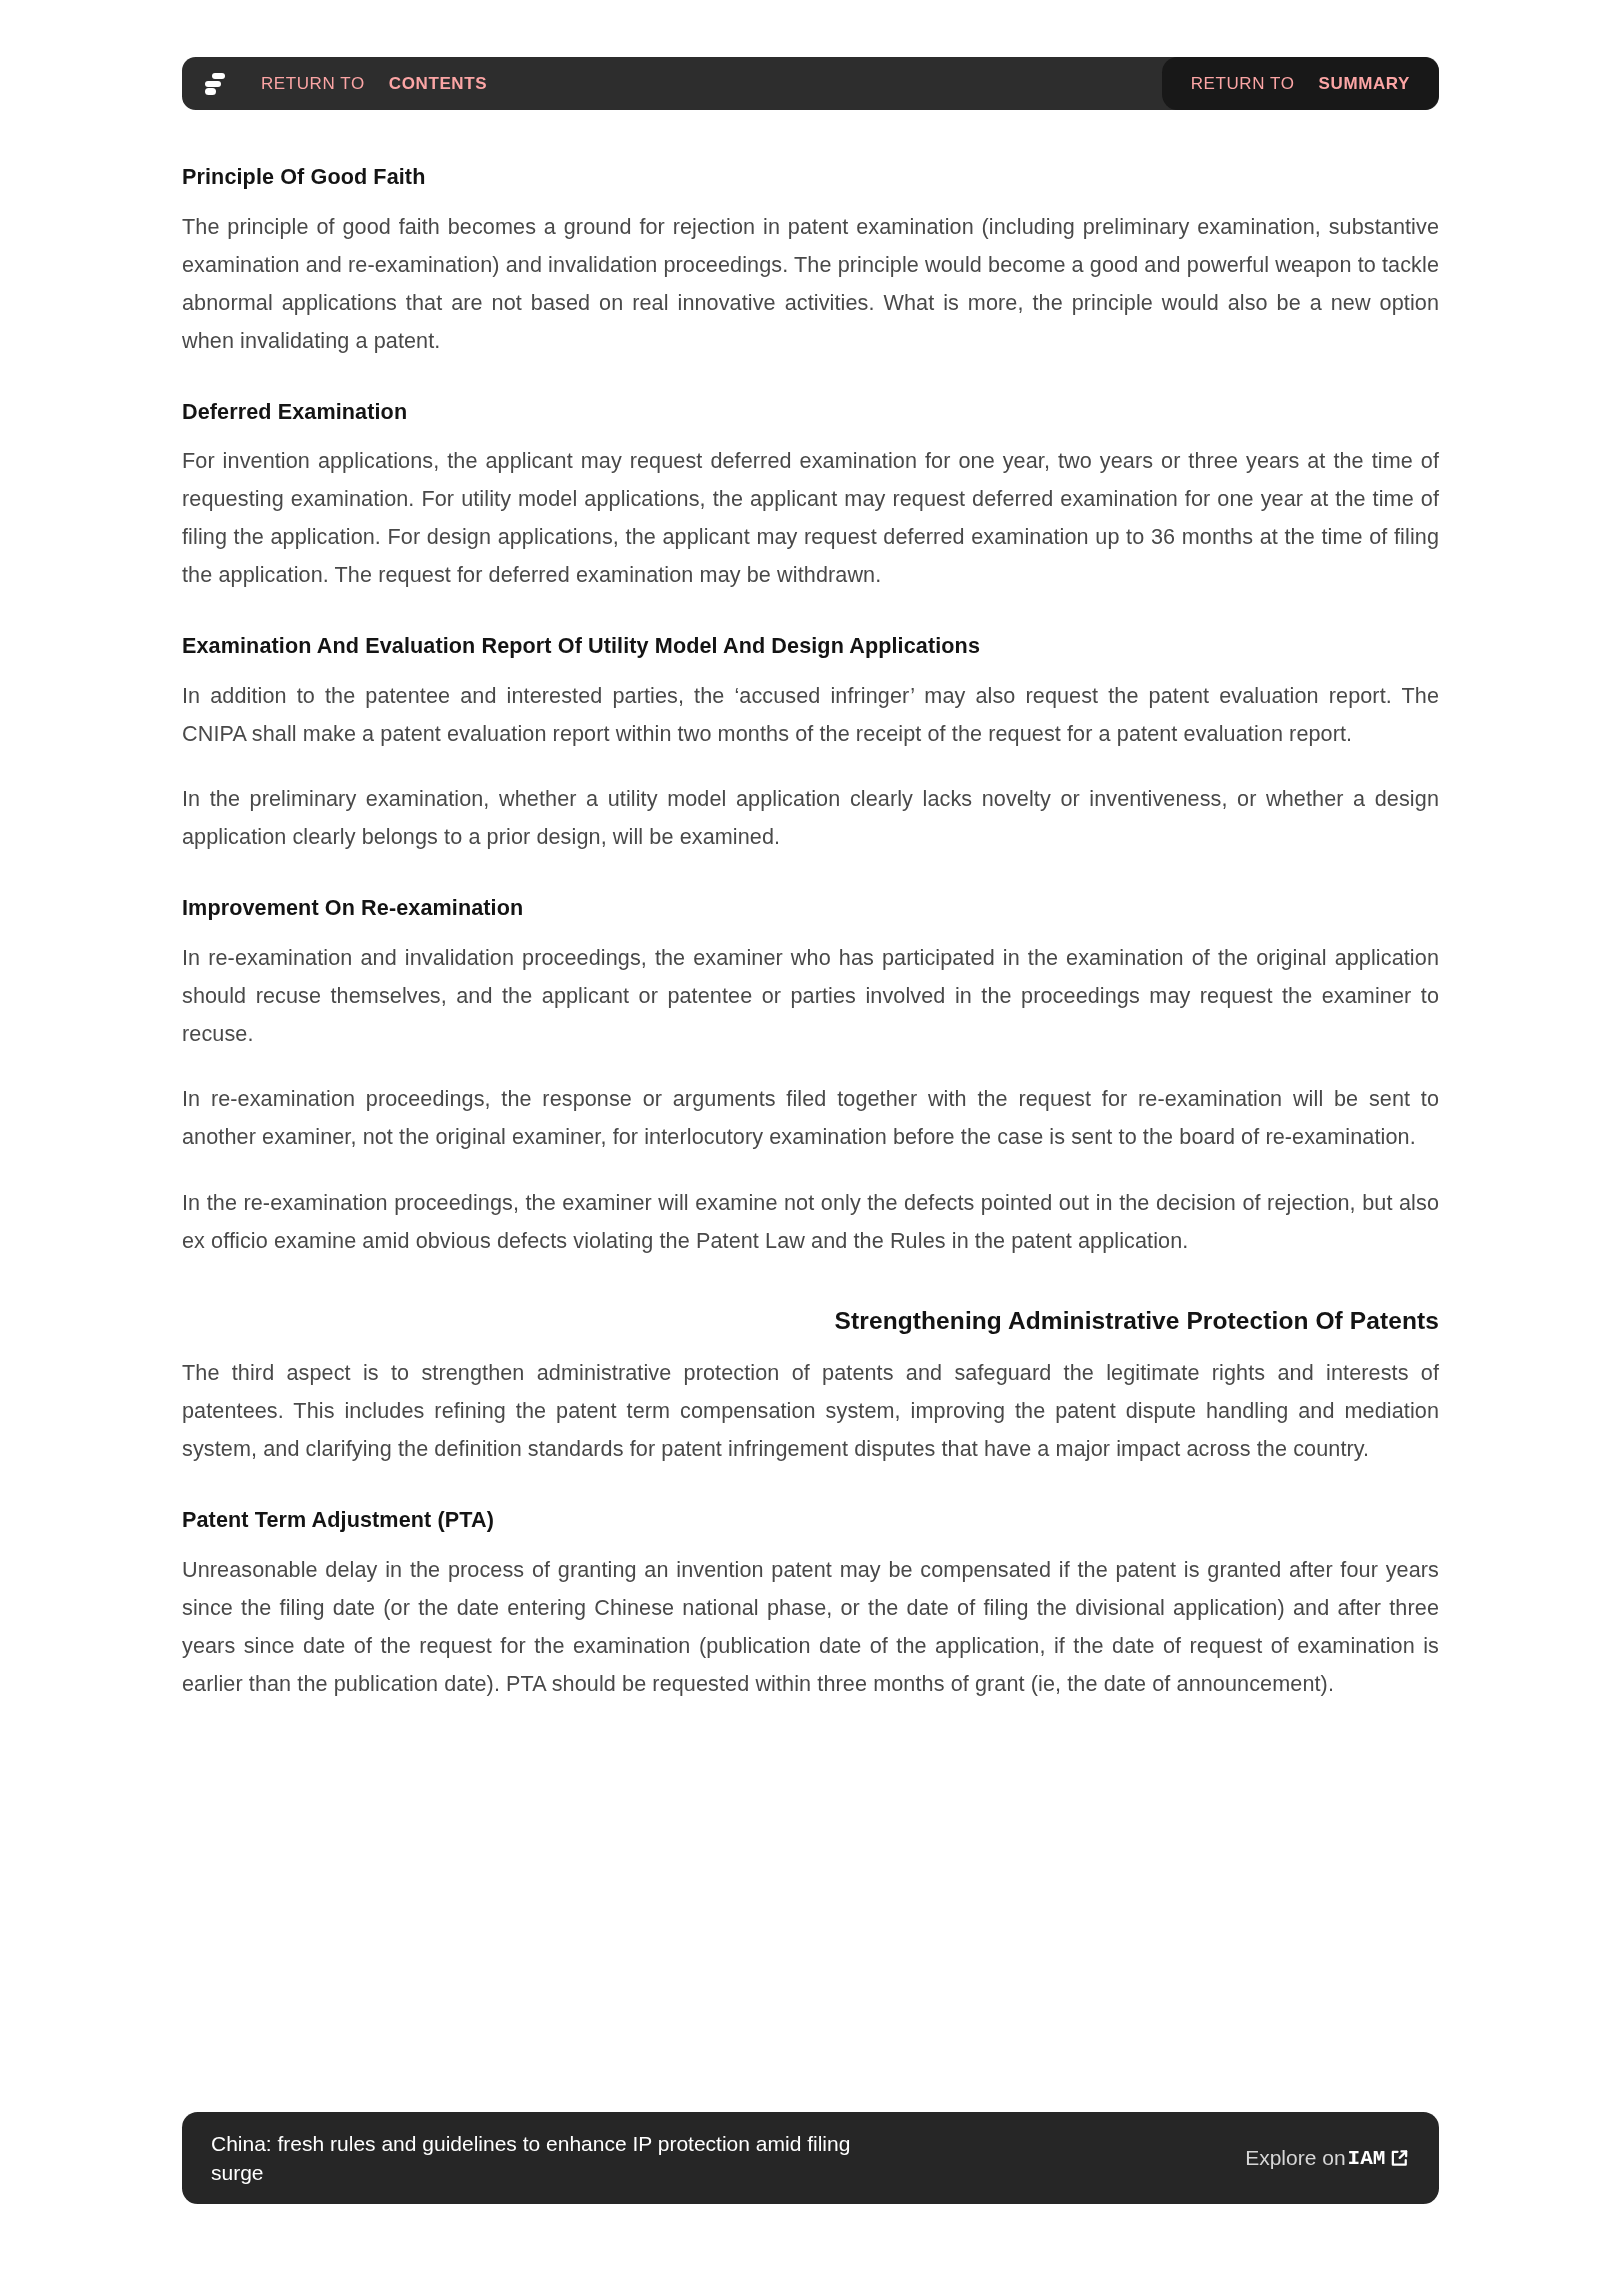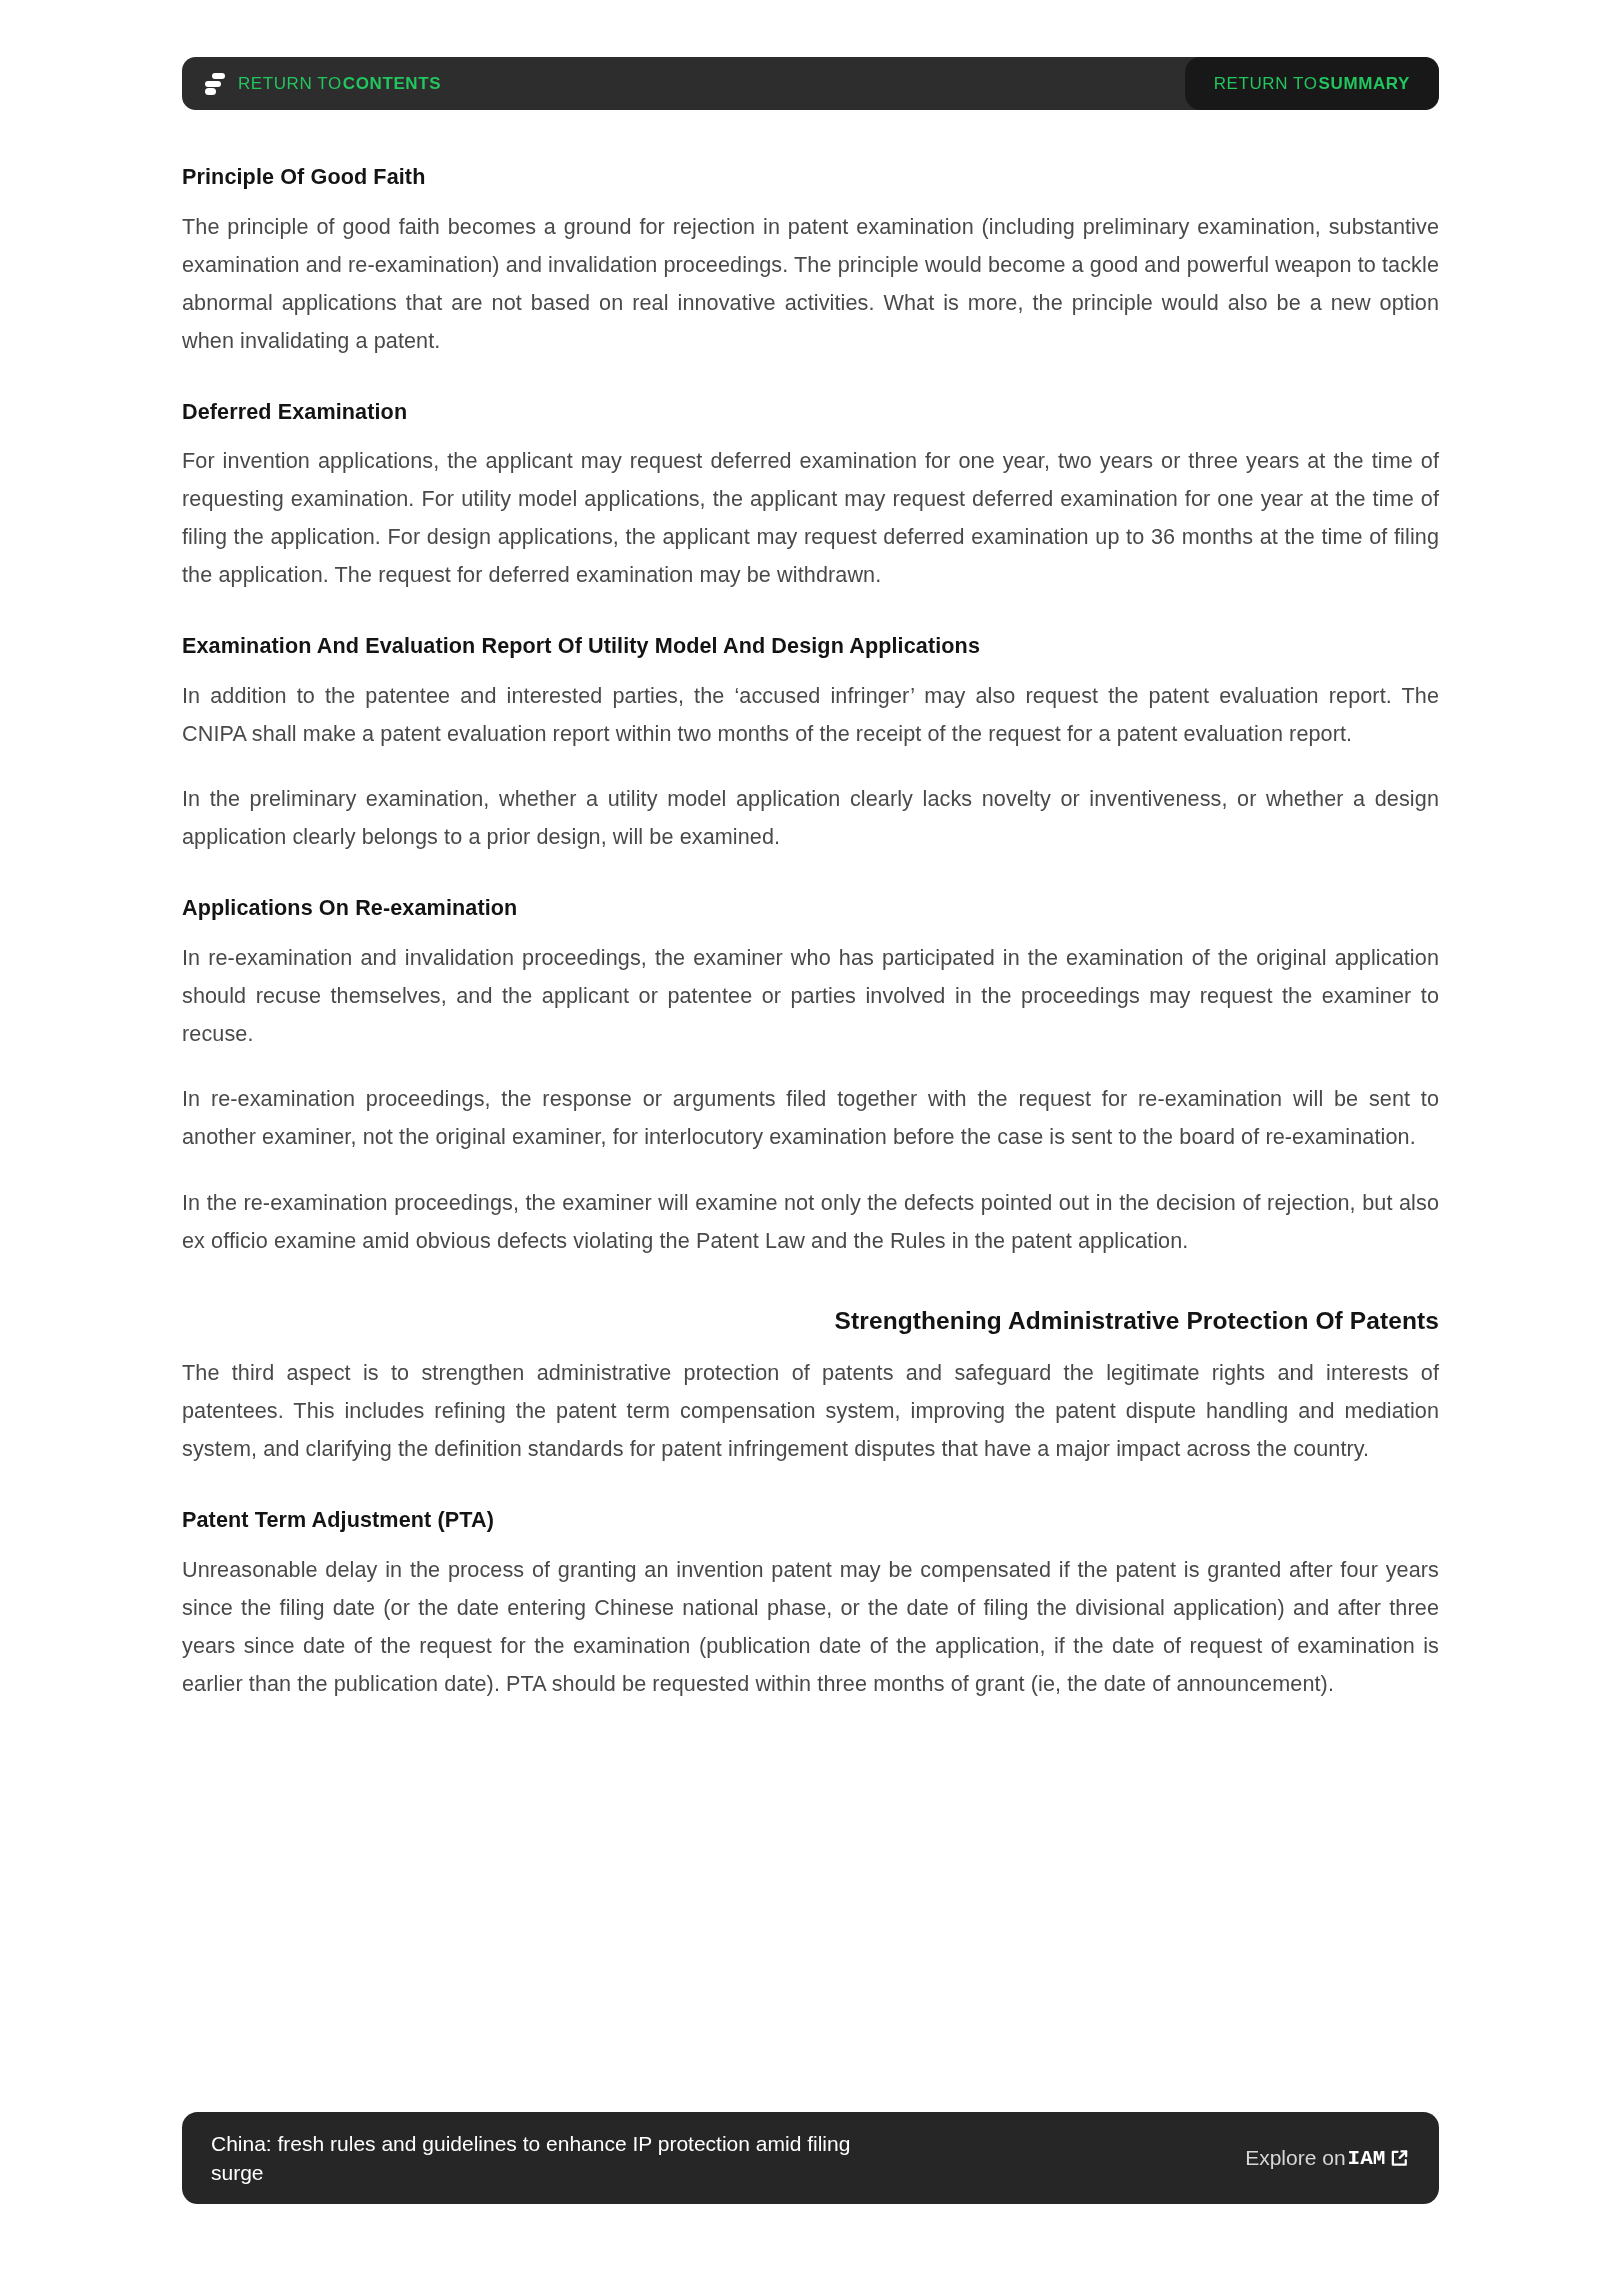--- a/index.html
+++ b/index.html
@@ -11,22 +11,22 @@
   .page { position: relative; width: 1621px; height: 2293px; overflow: hidden; }
 
   
   .top-bar {
     position: absolute; left: 182px; right: 182px; top: 57px; height: 53px;
     background: #2d2d2d; border-radius: 13.7px;
     display: flex; align-items: center; justify-content: space-between;
     color: #ffffff;
   }
   .top-link {
-    display: inline-flex; align-items: center; gap: 1px;
-    font-size: 17px; letter-spacing: 0.6px; color: #22c55e;
+    display: inline-flex; align-items: center; gap: 24px;
+    font-size: 17px; letter-spacing: 0.6px; color: #fca5a5;
     text-decoration: none; cursor: pointer; white-space: nowrap;
   }
   .top-link.contents { padding-left: 21.6px; }
   .top-link.summary {
     height: 100%; padding: 0 29px; background: #181818; border-radius: 15.7px;
   }
   .lbl.bold { font-weight: 700; }
 
   .list-icon { position: relative; width: 24.5px; height: 23.5px; margin-right: 8.8px; flex: 0 0 auto; }
   .list-icon i { position: absolute; height: 6.4px; border-radius: 3.9px; background: #ffffff; }
@@ -95,21 +95,21 @@
     <h3 class="first">Principle Of Good Faith</h3>
     <p>The principle of good faith becomes a ground for rejection in patent examination (including preliminary examination, substantive examination and re-examination) and invalidation proceedings. The principle would become a good and powerful weapon to tackle abnormal applications that are not based on real innovative activities. What is more, the principle would also be a new option when invalidating a patent.</p>
 
     <h3>Deferred Examination</h3>
     <p>For invention applications, the applicant may request deferred examination for one year, two years or three years at the time of requesting examination. For utility model applications, the applicant may request deferred examination for one year at the time of filing the application. For design applications, the applicant may request deferred examination up to 36 months at the time of filing the application. The request for deferred examination may be withdrawn.</p>
 
     <h3>Examination And Evaluation Report Of Utility Model And Design Applications</h3>
     <p>In addition to the patentee and interested parties, the ‘accused infringer’ may also request the patent evaluation report. The CNIPA shall make a patent evaluation report within two months of the receipt of the request for a patent evaluation report.</p>
     <p>In the preliminary examination, whether a utility model application clearly lacks novelty or inventiveness, or whether a design application clearly belongs to a prior design, will be examined.</p>
 
-    <h3>Applications On Re-examination</h3>
+    <h3>Improvement On Re-examination</h3>
     <p>In re-examination and invalidation proceedings, the examiner who has participated in the examination of the original application should recuse themselves, and the applicant or patentee or parties involved in the proceedings may request the examiner to recuse.</p>
     <p>In re-examination proceedings, the response or arguments filed together with the request for re-examination will be sent to another examiner, not the original examiner, for interlocutory examination before the case is sent to the board of re-examination.</p>
     <p>In the re-examination proceedings, the examiner will examine not only the defects pointed out in the decision of rejection, but also ex officio examine amid obvious defects violating the Patent Law and the Rules in the patent application.</p>
 
     <h2>Strengthening Administrative Protection Of Patents</h2>
     <p>The third aspect is to strengthen administrative protection of patents and safeguard the legitimate rights and interests of patentees. This includes refining the patent term compensation system, improving the patent dispute handling and mediation system, and clarifying the definition standards for patent infringement disputes that have a major impact across the country.</p>
 
     <h3>Patent Term Adjustment (PTA)</h3>
     <p>Unreasonable delay in the process of granting an invention patent may be compensated if the patent is granted after four years since the filing date (or the date entering Chinese national phase, or the date of filing the divisional application) and after three years since date of the request for the examination (publication date of the application, if the date of request of examination is earlier than the publication date). PTA should be requested within three months of grant (ie, the date of announcement).</p>
 

